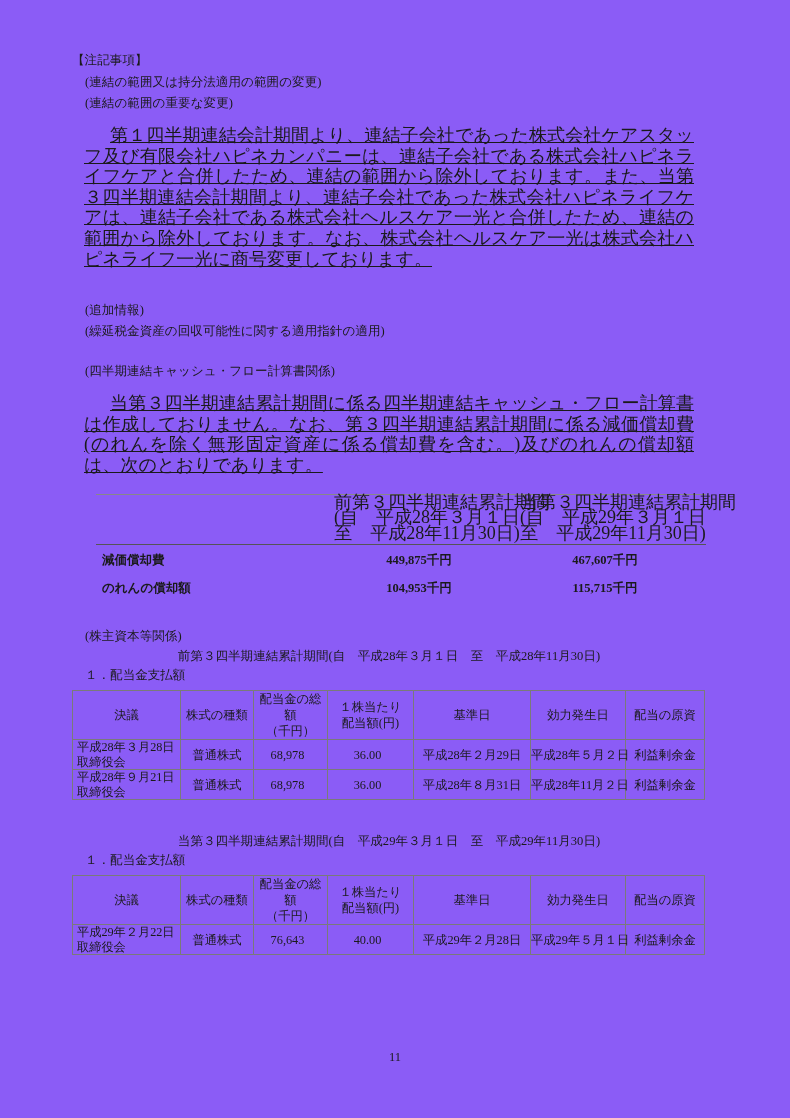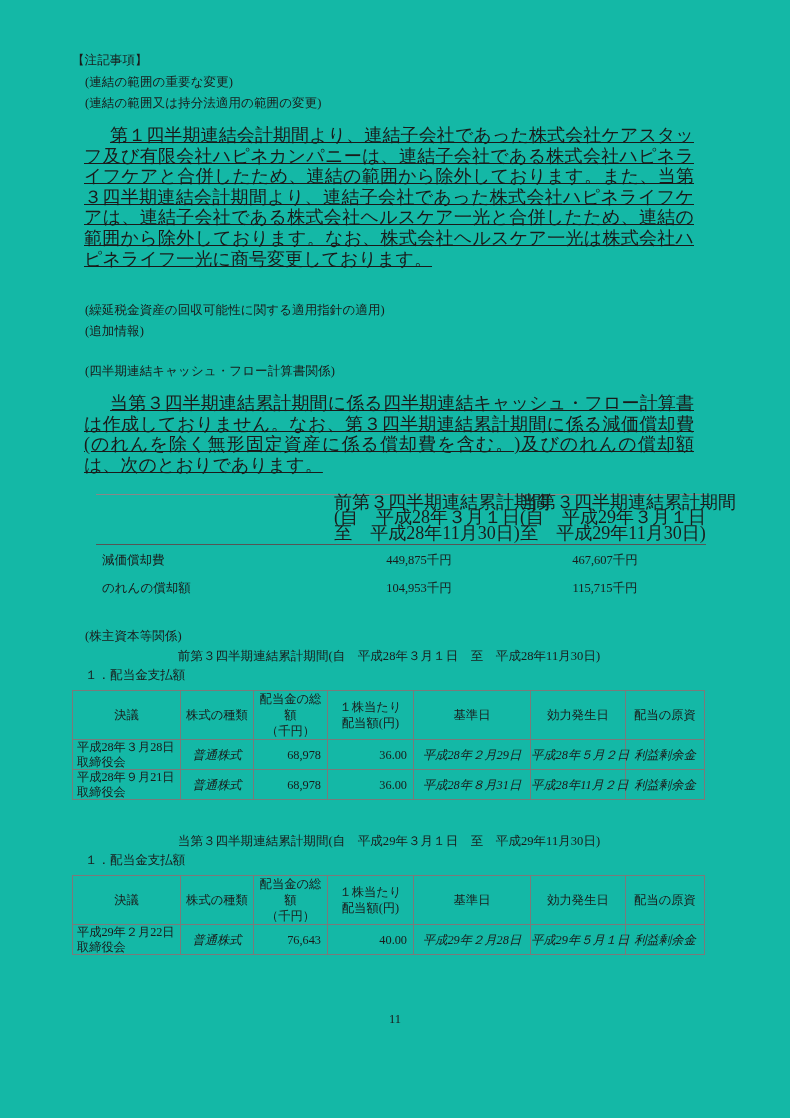--- a/index.html
+++ b/index.html
@@ -5,21 +5,21 @@
   html, body {
     margin: 0;
     padding: 0;
     background: #efefef;
   }
   .page {
     position: relative;
     width: 790px;
     height: 1118px;
     margin: 0 auto;
-    background: #14b8a6;
+    background: #8b5cf6;
     font-family: "Liberation Serif", "DejaVu Serif", serif;
     color: #1a1a1a;
     overflow: hidden;
   }
   .content {
     position: absolute;
     left: 72px;
     top: 50px;
     width: 634px;
   }
@@ -76,20 +76,21 @@
     height: 1.1px;
     background: #888;
   }
   .dep-head .hl { text-align: center; white-space: nowrap; }
   .dep-head .hl .l2,
   .dep-head .hl .l3 { display: block; }
   .dep-table td {
     padding: 6px 0 5px 0;
     font-size: 12.5px;
     line-height: 17px;
+    font-weight: bold;
   }
   .dep-table td.lbl { text-align: left; padding-left: 6px; }
   .dep-table td.val { text-align: center; padding-right: 16px; white-space: nowrap; }
   .dep-table tr.first-data td { padding-top: 7px; }
 
   
   .sec-line {
     font-size: 12.5px;
     line-height: 19px;
     margin: 0;
@@ -123,57 +124,57 @@
     height: 28px;
     vertical-align: middle;
   }
   .div-table td.res {
     text-align: left;
     padding-left: 4px;
     line-height: 14.5px;
     font-size: 12.2px;
   }
   .div-table td.res .l2 { display: block; }
-  .div-table td.ctr { text-align: center; white-space: nowrap; font-style: italic; }
-  .div-table td.num { text-align: right; padding-right: 6px; white-space: nowrap; }
+  .div-table td.ctr { text-align: center; white-space: nowrap; }
+  .div-table td.num { text-align: center; padding-right: 6px; white-space: nowrap; }
 
   .div-table col.c-res   { width: 108px; }
   .div-table col.c-kind  { width: 73px; }
   .div-table col.c-total { width: 74px; }
   .div-table col.c-per   { width: 86px; }
   .div-table col.c-rec   { width: 117px; }
   .div-table col.c-eff   { width: 95px; }
   .div-table col.c-src   { width: 79px; }
 
   
   .page-number {
     position: absolute;
     left: 0;
     right: 0;
-    top: 1012px;
+    top: 1050px;
     text-align: center;
     font-size: 12.5px;
   }
 </style>
 </head>
 <body>
 
 <div class="page">
   <div class="content">
 
     <div class="h-bracket">【注記事項】</div>
 
+    <div class="h-paren">(連結の範囲又は持分法適用の範囲の変更)</div>
     <div class="h-paren">(連結の範囲の重要な変更)</div>
-    <div class="h-paren">(連結の範囲又は持分法適用の範囲の変更)</div>
     <p class="para"><span class="ind"></span><span>第１四半期連結会計期間より、連結子会社であった株式会社ケアスタッフ及び有限会社ハピネカンパニーは、連結子会社である株式会社ハピネライフケアと合併したため、連結の範囲から除外しております。また、当第３四半期連結会計期間より、連結子会社であった株式会社ハピネライフケアは、連結子会社である株式会社ヘルスケア一光と合併したため、連結の範囲から除外しております。なお、株式会社ヘルスケア一光は株式会社ハピネライフ一光に商号変更しております。</span></p>
 
     <div class="gap-md"></div>
 
+    <div class="h-paren">(追加情報)</div>
     <div class="h-paren">(繰延税金資産の回収可能性に関する適用指針の適用)</div>
-    <div class="h-paren">(追加情報)</div>
 
     <div class="gap-md"></div>
 
     <div class="h-paren">(四半期連結キャッシュ・フロー計算書関係)</div>
     <p class="para"><span class="ind"></span><span>当第３四半期連結累計期間に係る四半期連結キャッシュ・フロー計算書は作成しておりません。なお、第３四半期連結累計期間に係る減価償却費(のれんを除く無形固定資産に係る償却費を含む。)及びのれんの償却額は、次のとおりであります。</span></p>
 
     <div style="height:6px"></div>
     <div class="dep-top-rule"></div>
 
     <table class="dep-table">

